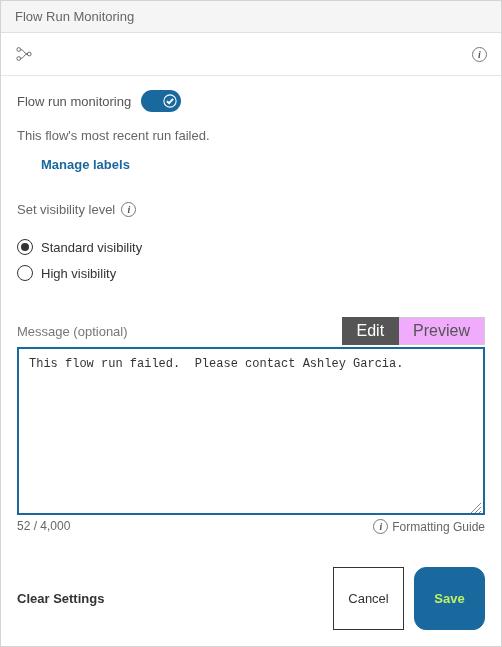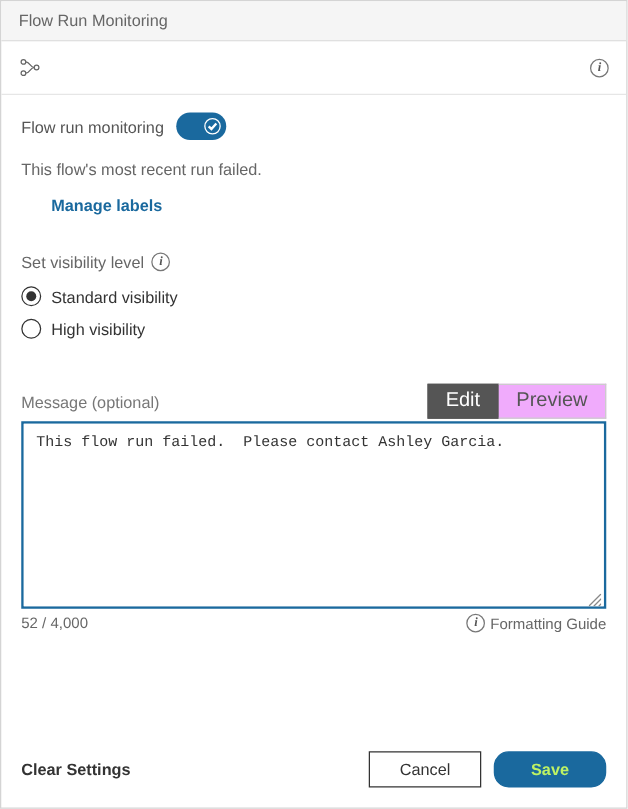--- a/index.html
+++ b/index.html
@@ -84,21 +84,21 @@
   cursor: pointer;
   margin-left: 24px;
 }
 .section-gap { height: 30px; }
 .visibility-label-row {
   display: flex;
   align-items: flex-start;
   gap: 6px;
   color: #666;
   font-size: 13px;
-  margin-bottom: 12px;
+  margin-bottom: 22px;
 }
 .radio-row {
   display: flex;
   align-items: center;
   gap: 8px;
   margin-bottom: 10px;
   cursor: pointer;
 }
 .radio {
   width: 16px; height: 16px;
@@ -132,21 +132,21 @@
   border-color: #555;
 }
 .tab.inactive {
   background: #f0abfc;
   color: #555;
   border-left: none;
 }
 .textarea-wrap {
   border: 2px solid #1a699e;
   margin-top: 2px;
-  height: 150px;
+  height: 168px;
   position: relative;
 }
 .textarea {
   width: 100%;
   height: 100%;
   border: none;
   outline: none;
   resize: none;
   padding: 8px 10px;
   font-family: "Courier New", monospace;
@@ -177,22 +177,22 @@
   margin-top: auto;
 }
 .clear-btn {
   color: #333;
   font-weight: 600;
   font-size: 13px;
   cursor: pointer;
 }
 .footer-right { display: flex; gap: 10px; }
 .btn {
-  padding: 6px 0;
-  width: 90px;
+  padding: 23px 0;
+  width: 71px;
   font-size: 13px;
   cursor: pointer;
   text-align: center;
   border: 1px solid #333;
 }
 .btn.secondary { background: #fff; color: #333; }
 .btn.primary { background: #1a699e; color: #bef264; border-color: #1a699e; font-weight: 700; border-radius: 12px; }
 </style>
 </head>
 <body>

